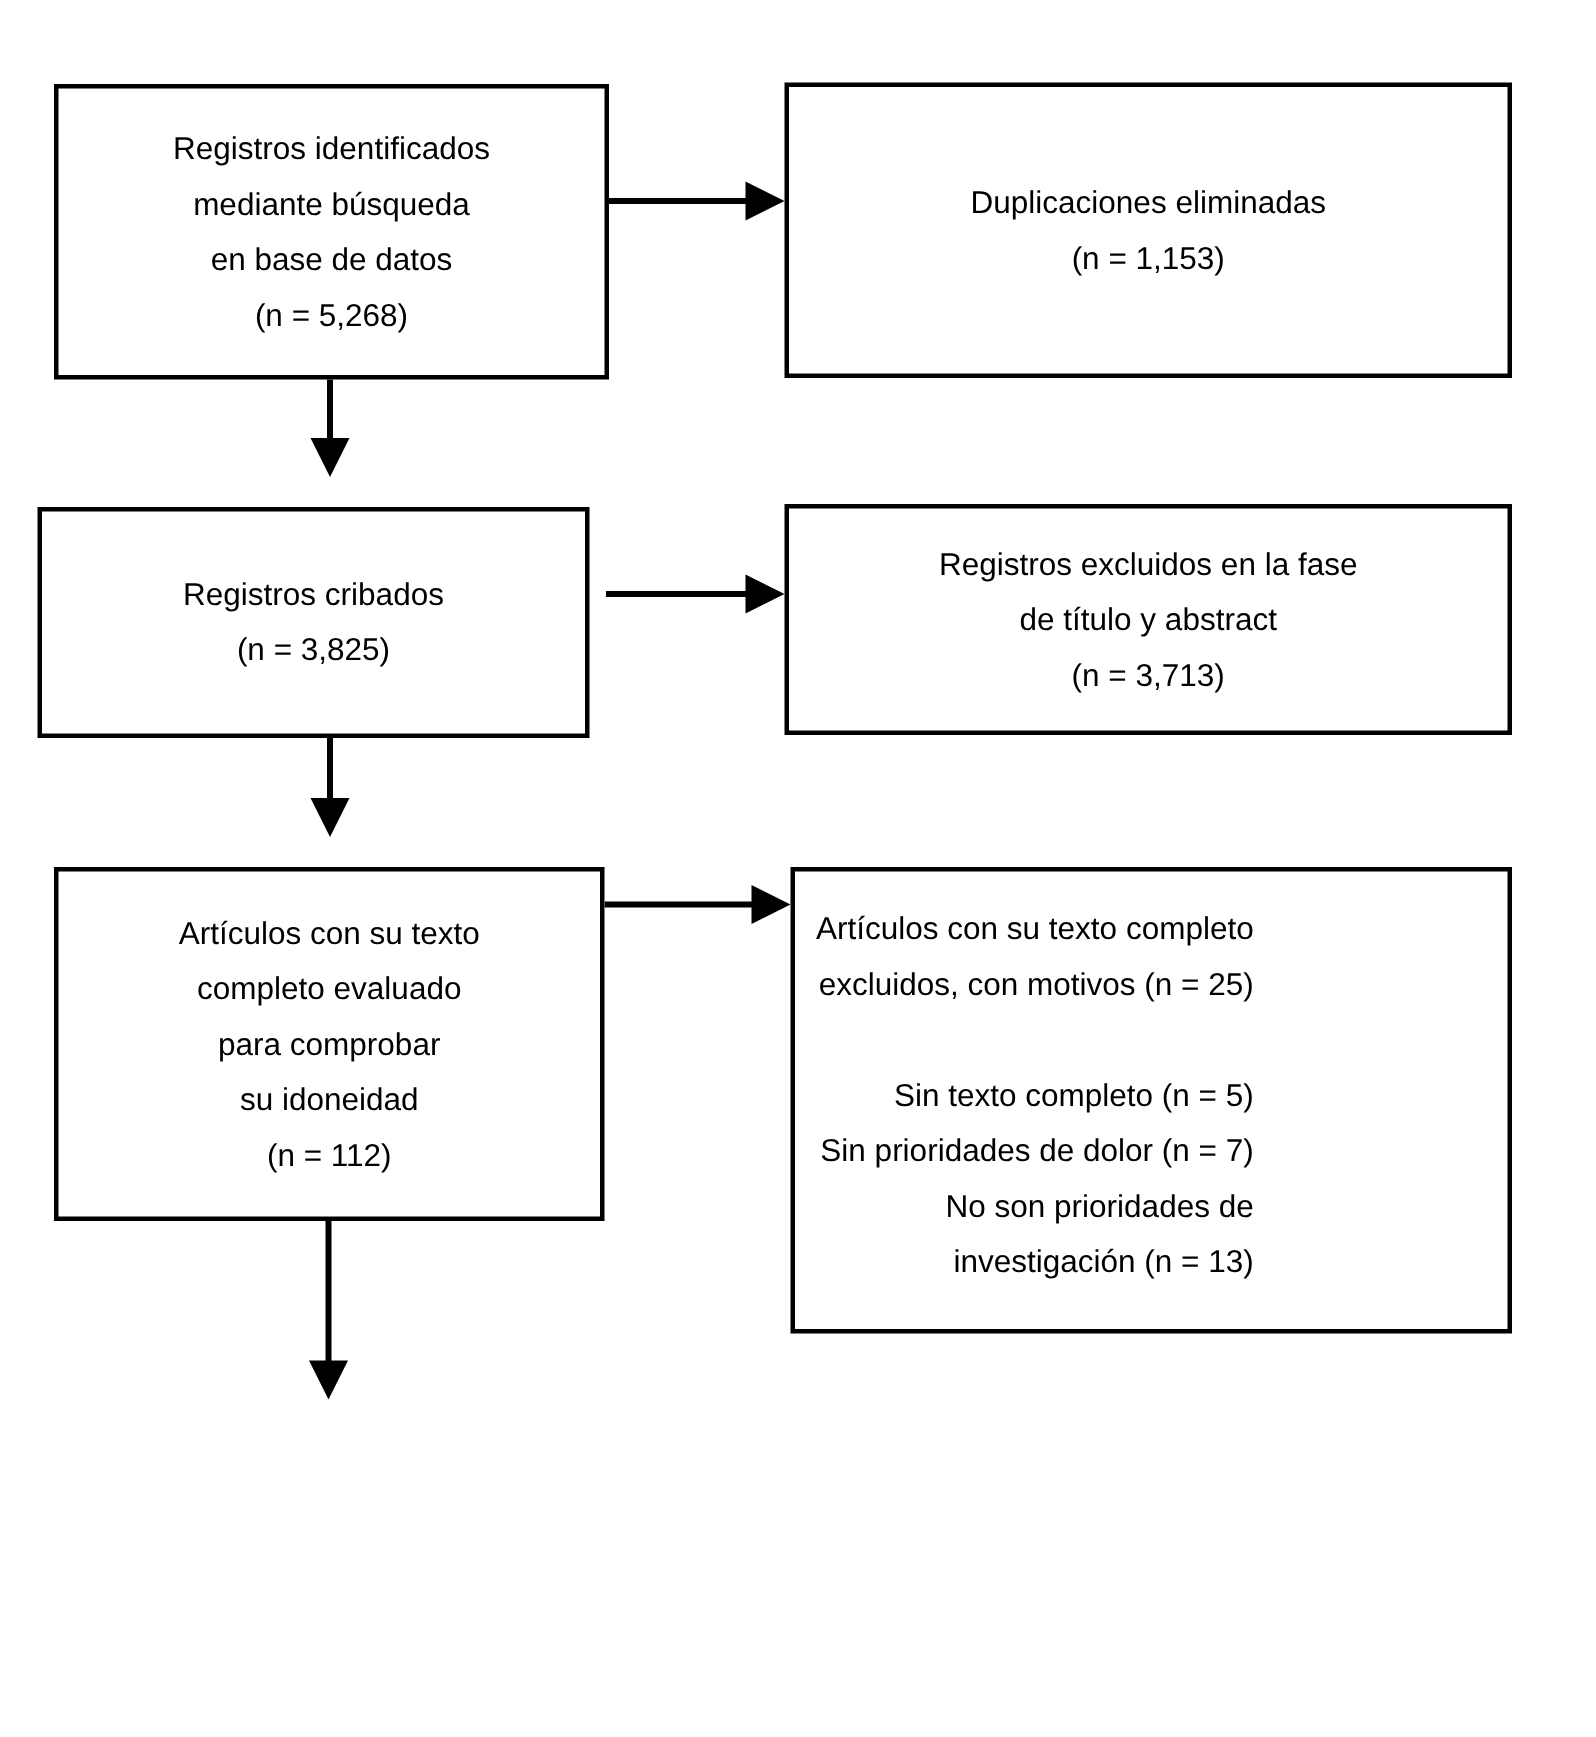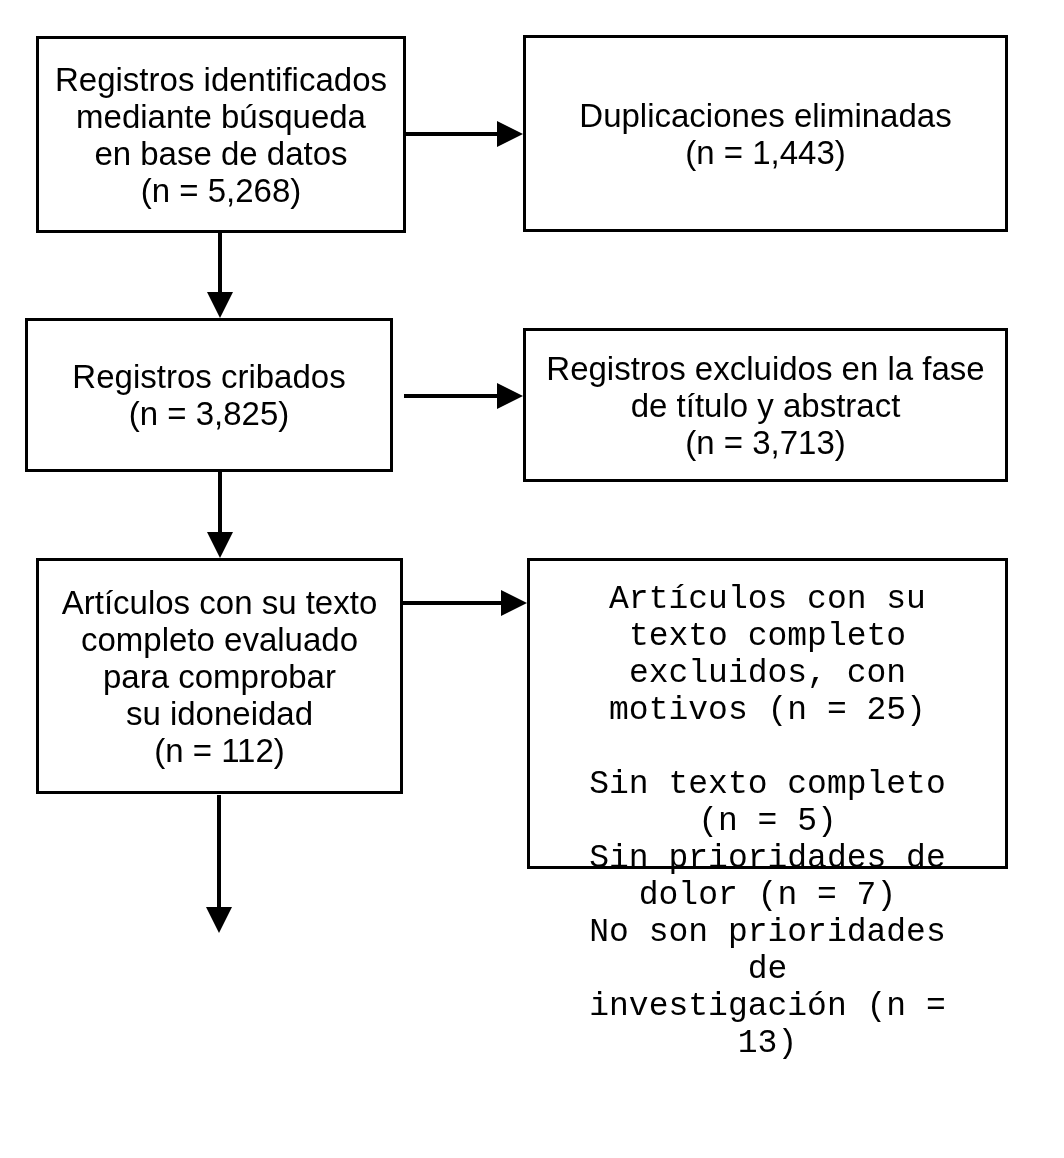--- a/index.html
+++ b/index.html
@@ -25,38 +25,38 @@
   }
   .flow-box {
     position: absolute;
     box-sizing: border-box;
     border: 3px solid #000000;
     background: #ffffff;
     display: flex;
     align-items: center;
     justify-content: center;
     text-align: center;
-    font-size: 33px;
+    font-size: 21px;
     line-height: 37px;
+    margin-top: 20px;
   }
   .flow-box .box-text {
     white-space: pre-line;
   }
   .flow-box.left-align {
     align-items: flex-start;
     justify-content: flex-start;
-    text-align: center;
-    padding: 20px 36px;
-    font-family: Liberation Mono, monospace;
+    text-align: right;
+    padding: 20px 14px;
   }
   
   .b-identificados   { left: 36px;  top: 36px;  width: 370px; height: 197px; }
   .b-duplicaciones   { left: 523px; top: 35px;  width: 485px; height: 197px; }
   .b-cribados        { left: 25px;  top: 318px; width: 368px; height: 154px; }
-  .b-excl-titulo     { left: 523px; top: 328px; width: 485px; height: 154px; }
+  .b-excl-titulo     { left: 523px; top: 316px; width: 485px; height: 154px; }
   .b-texto-completo  { left: 36px;  top: 558px; width: 367px; height: 236px; }
   .b-excl-motivos    { left: 527px; top: 558px; width: 481px; height: 311px; }
   .b-elegibles       { left: 37px;  top: 933px; width: 362px; height: 195px; }
 </style>
 </head>
 <body>
 
 <div class="canvas">
 
   <svg class="arrow-layer" viewBox="0 0 1064 1158" xmlns="http://www.w3.org/2000/svg">
@@ -96,21 +96,21 @@
 
   <div class="flow-box b-identificados">
     <div class="box-text">Registros identificados
 mediante búsqueda
 en base de datos
 (n = 5,268)</div>
   </div>
 
   <div class="flow-box b-duplicaciones">
     <div class="box-text">Duplicaciones eliminadas
-(n = 1,443)</div>
+(n = 1,153)</div>
   </div>
 
   <div class="flow-box b-cribados">
     <div class="box-text">Registros cribados
 (n = 3,825)</div>
   </div>
 
   <div class="flow-box b-excl-titulo">
     <div class="box-text">Registros excluidos en la fase
 de título y abstract

